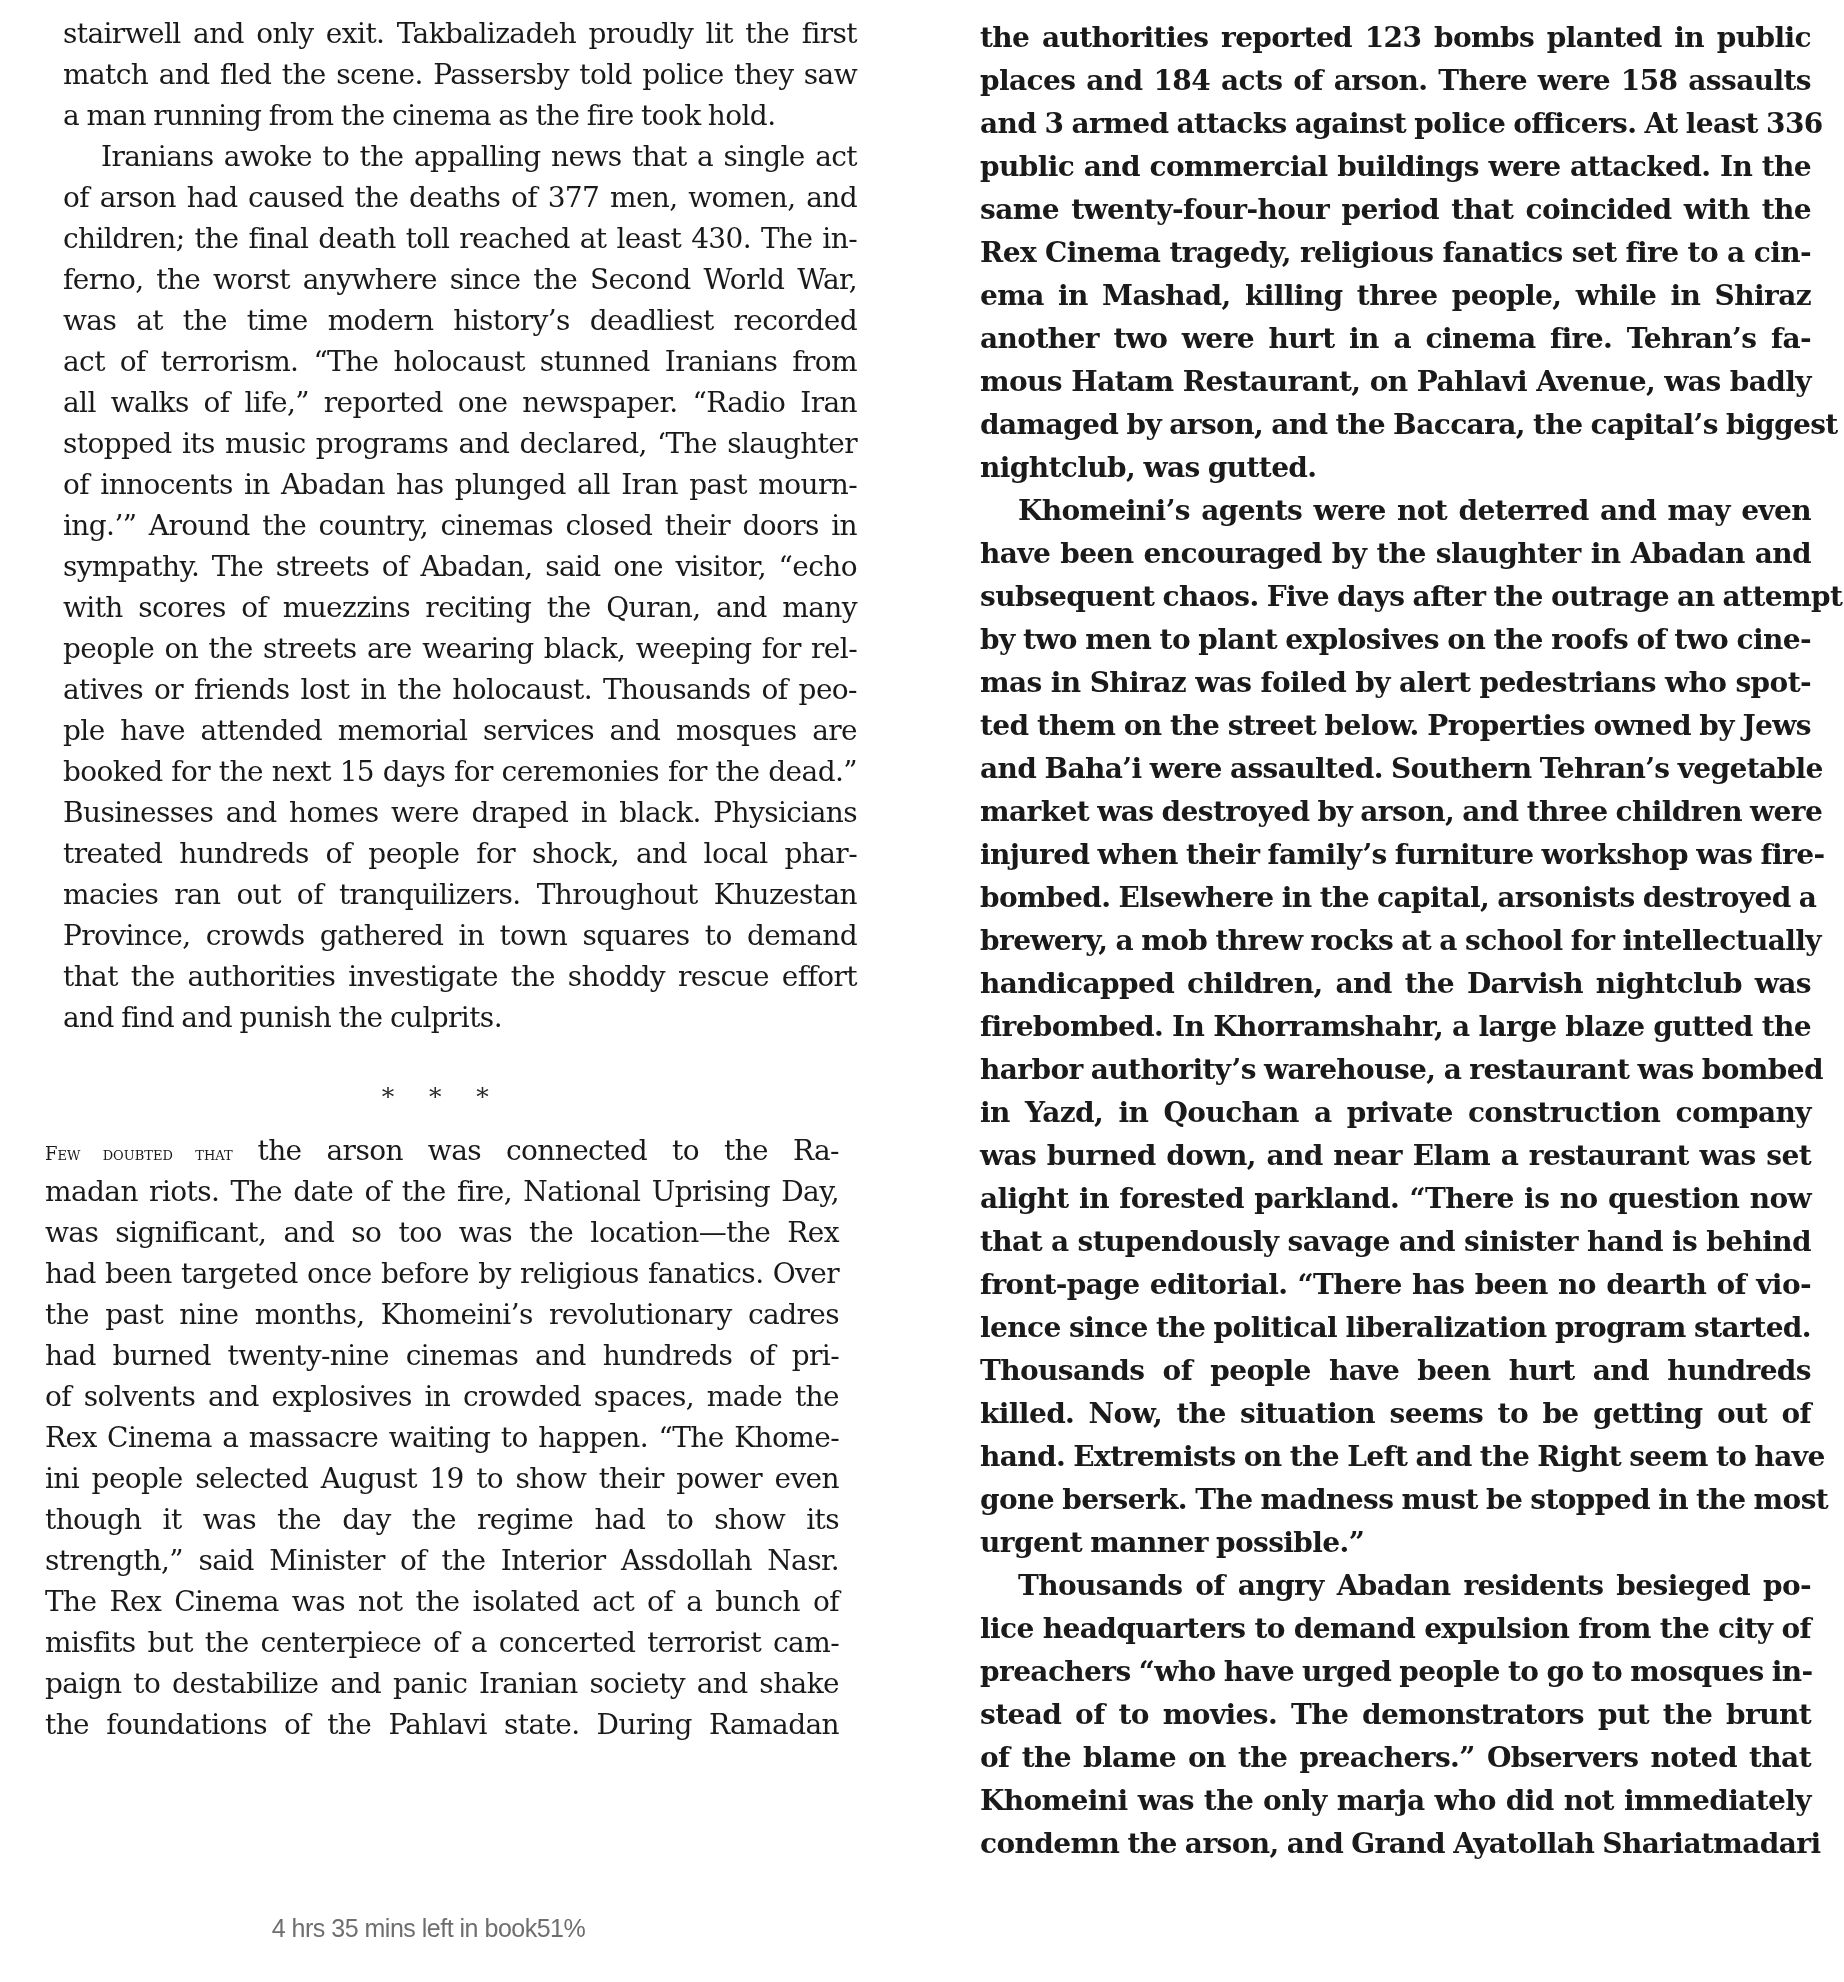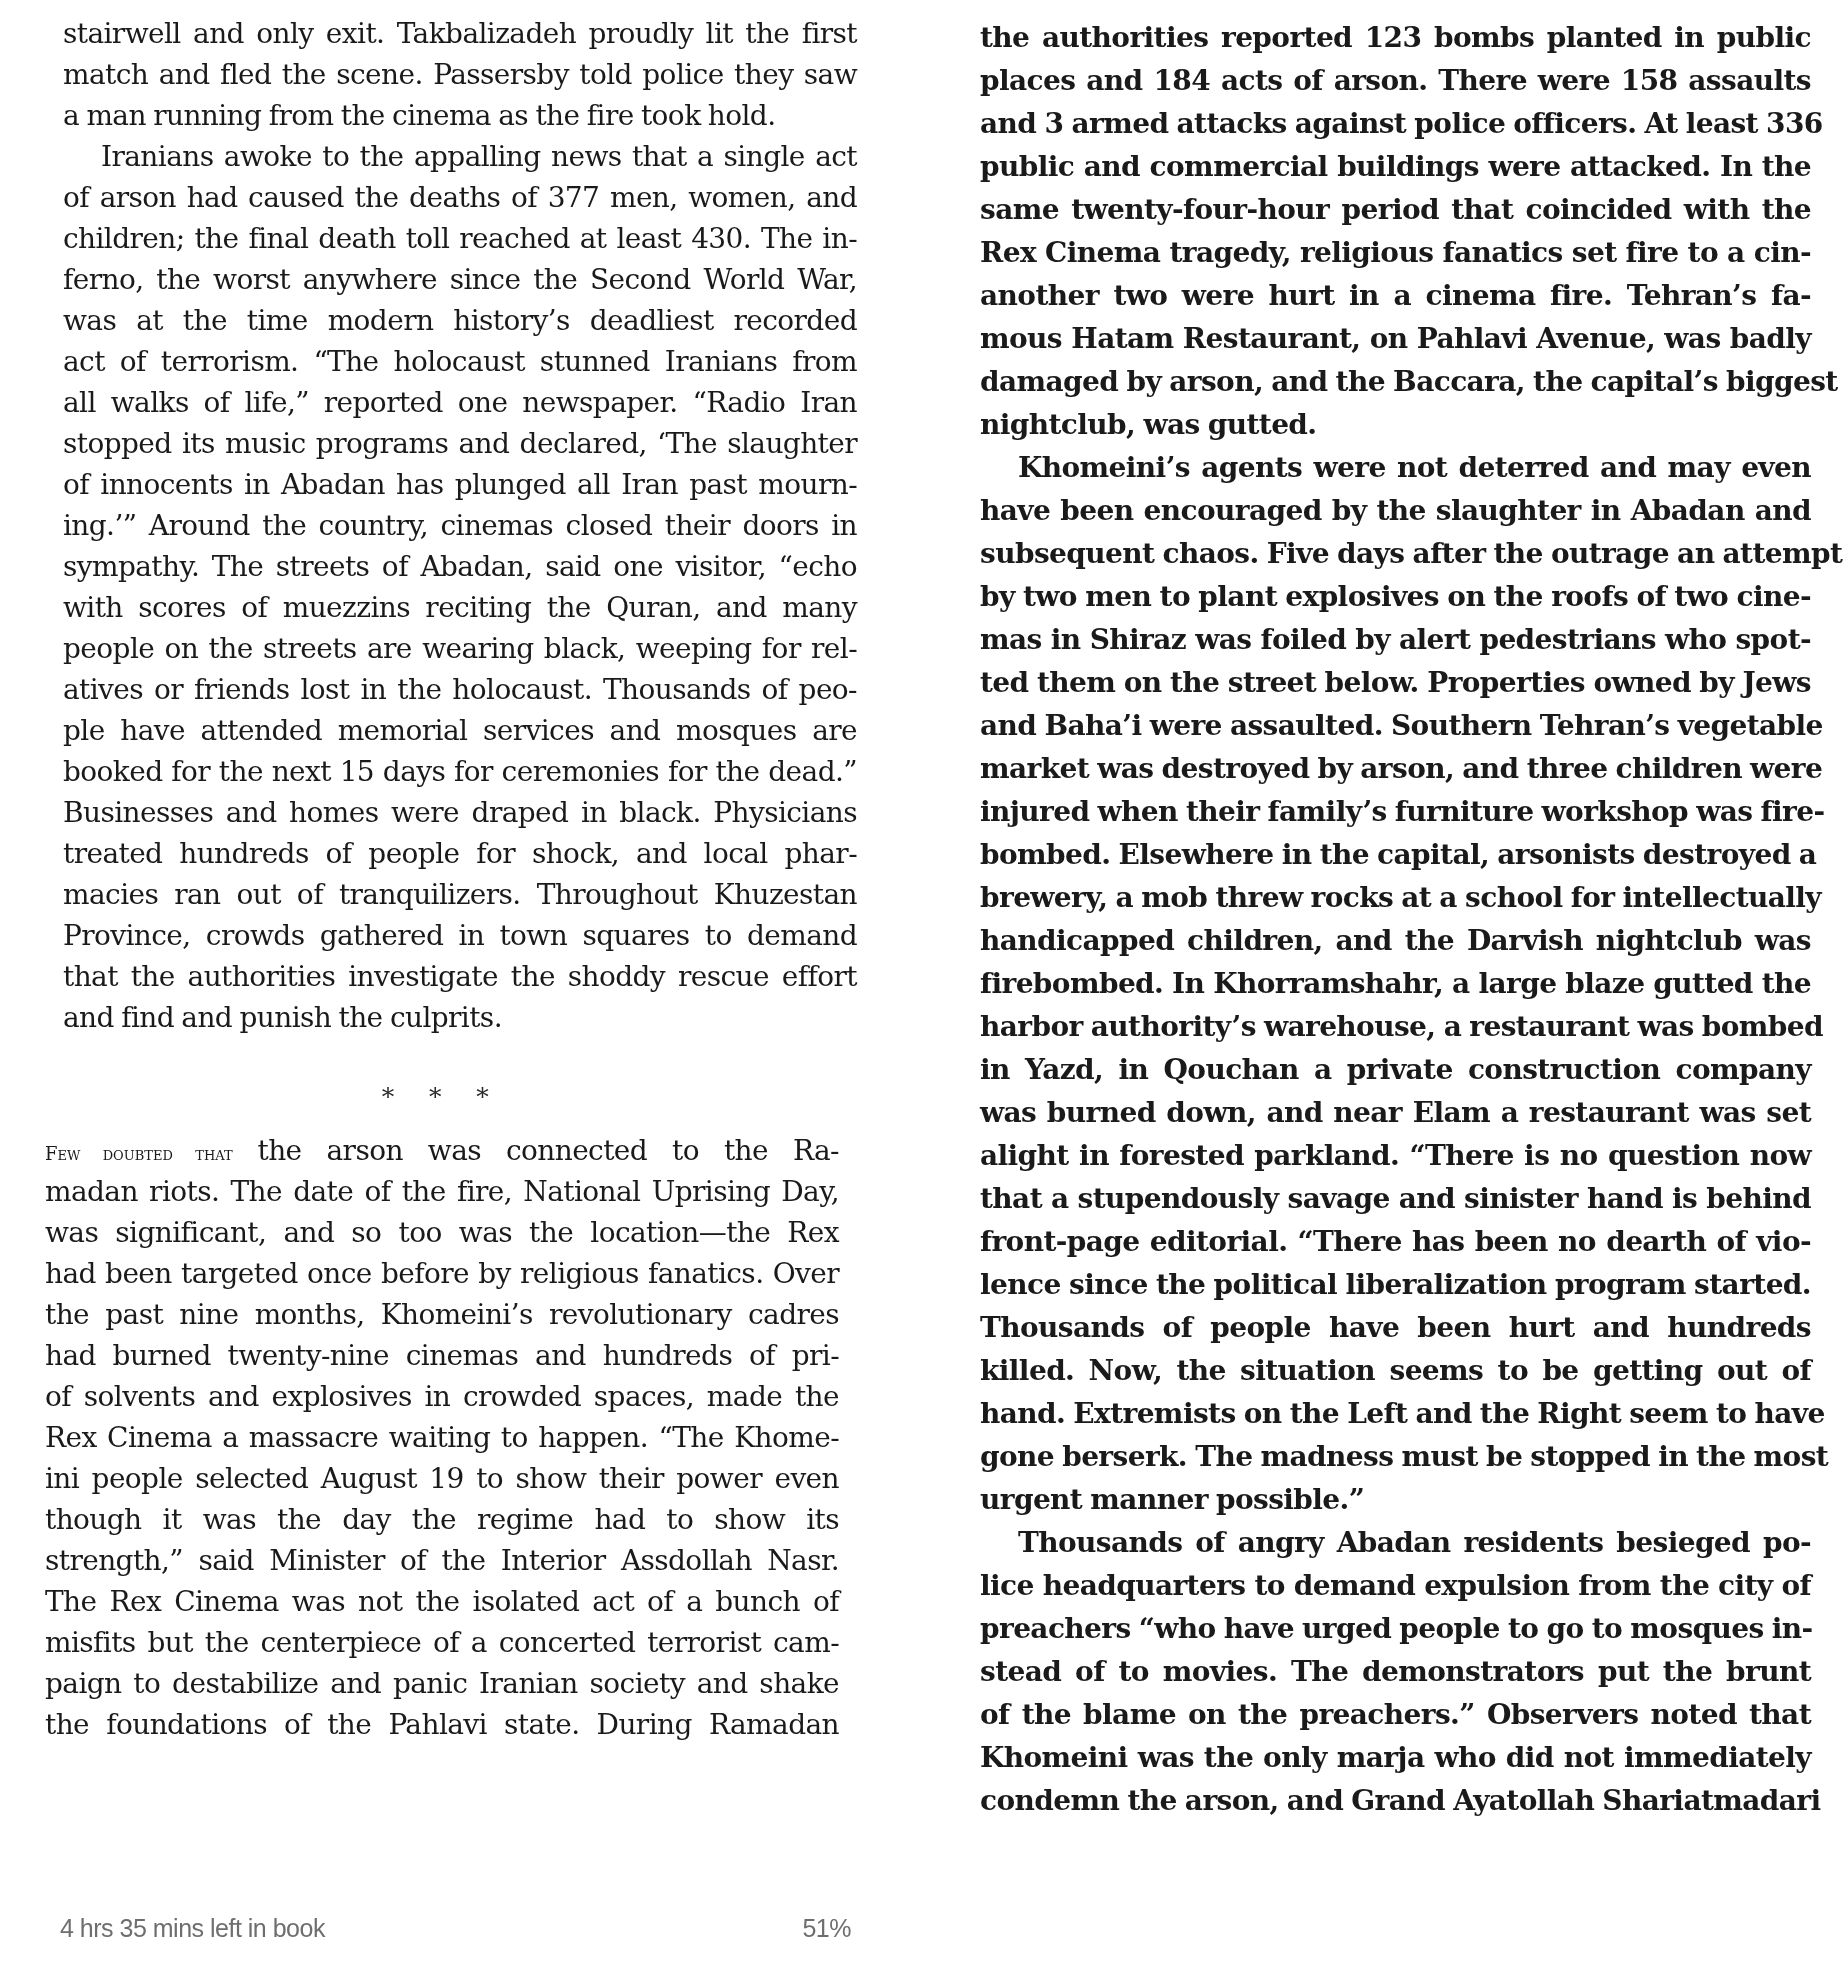--- a/index.html
+++ b/index.html
@@ -79,28 +79,28 @@
     top: 16.3px;
     font-weight: bold;
   }
   .right-block .line {
     height: 43px;
     line-height: 43px;
   }
   .footer {
     position: absolute;
     top: 1912px;
-    left: 60px;
+    left: 33px;
     width: 791px;
     height: 33px;
     font-family: "Liberation Sans", "DejaVu Sans", sans-serif;
     font-size: 25px;
     color: #6e6e6e;
     display: flex;
-    justify-content: space-between;
+    justify-content: center;
     align-items: center;
     letter-spacing: -0.5px;
   }
 </style>
 </head>
 <body>
 
 <div class="page page-left">
   <div class="col-text left-block-1" id="left-top">
       <div>
@@ -155,20 +155,21 @@
 
 <div class="page page-right">
   <div class="col-text right-block" id="right-text">
       <div>
         <span class="line">the authorities reported 123 bombs planted in public</span>
         <span class="line">places and 184 acts of arson. There were 158 assaults</span>
         <span class="line">and 3 armed attacks against police officers. At least 336</span>
         <span class="line">public and commercial buildings were attacked. In the</span>
         <span class="line">same twenty-four-hour period that coincided with the</span>
         <span class="line">Rex Cinema tragedy, religious fanatics set fire to a cin-</span>
+        <span class="line">ema in Mashad, killing three people, while in Shiraz</span>
         <span class="line">another two were hurt in a cinema fire. Tehran’s fa-</span>
         <span class="line">mous Hatam Restaurant, on Pahlavi Avenue, was badly</span>
         <span class="line">damaged by arson, and the Baccara, the capital’s biggest</span>
         <span class="line last">nightclub, was gutted.</span>
       </div>
       <div>
         <span class="line indent">Khomeini’s agents were not deterred and may even</span>
         <span class="line">have been encouraged by the slaughter in Abadan and</span>
         <span class="line">subsequent chaos. Five days after the outrage an attempt</span>
         <span class="line">by two men to plant explosives on the roofs of two cine-</span>

